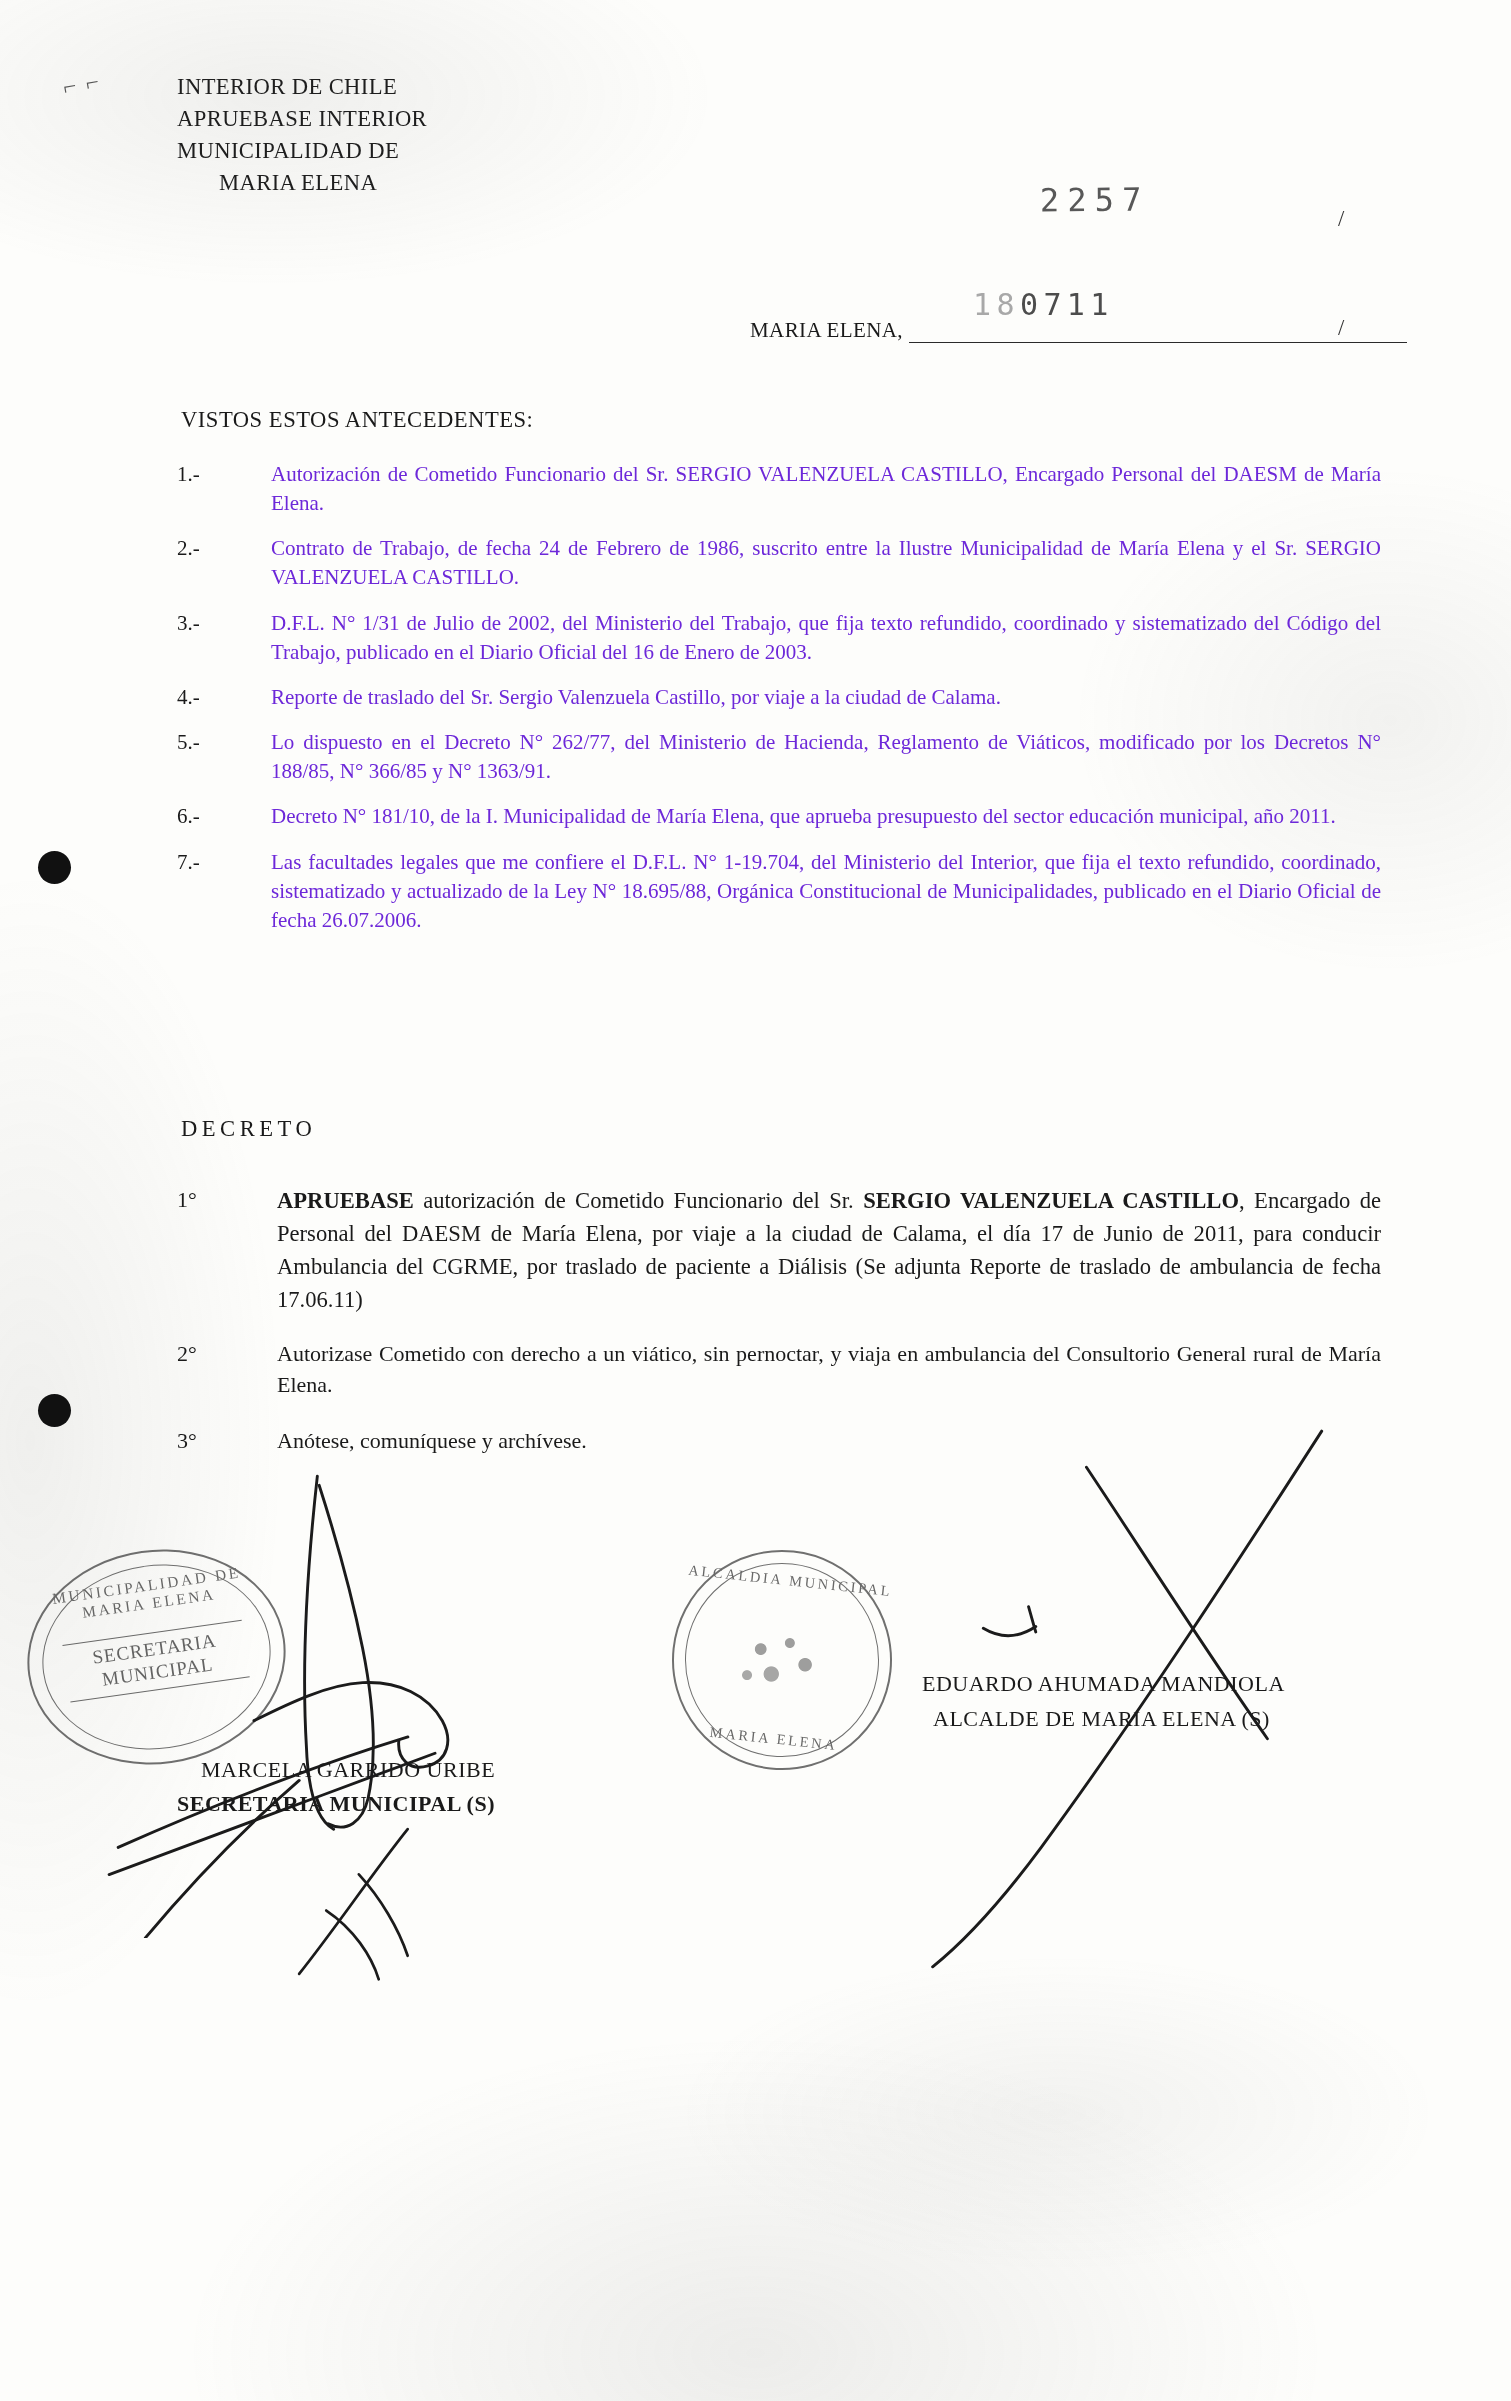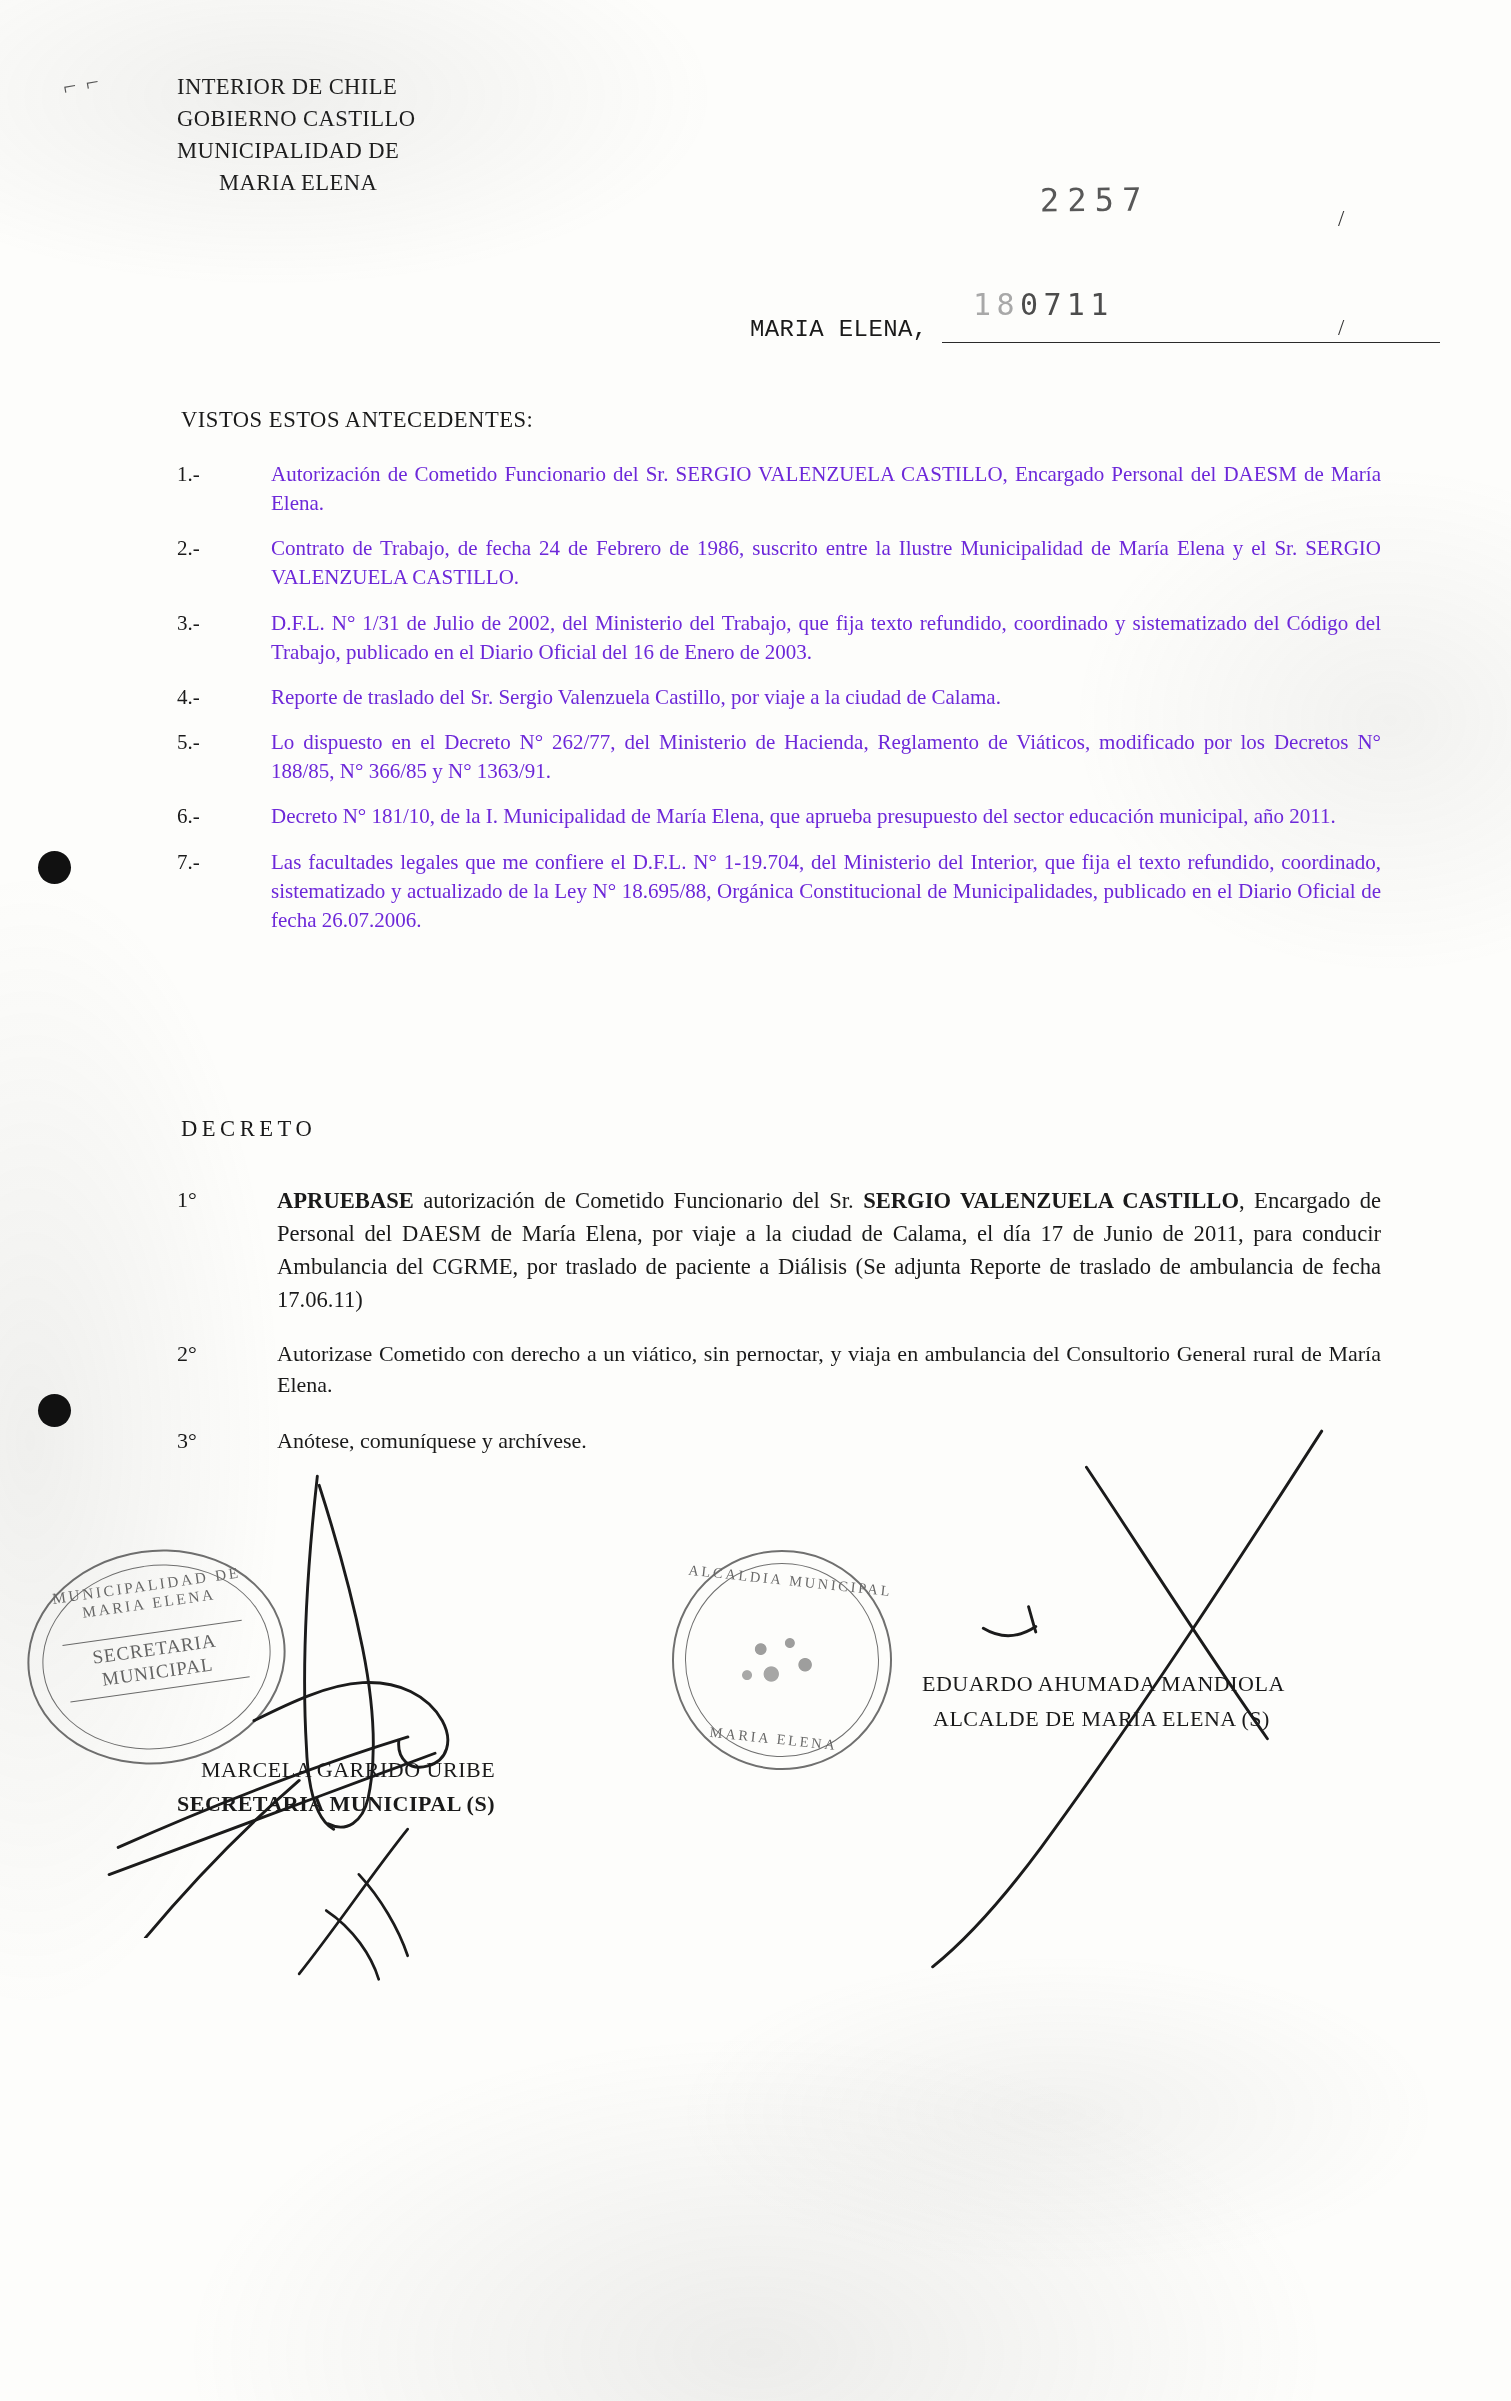--- a/index.html
+++ b/index.html
@@ -47,23 +47,22 @@
     position: absolute;
     left: 706px;
     top: 206px;
     font-size: 22.6px;
     letter-spacing: 0.4px;
   }
   .maria-elena-row {
     position: absolute;
     left: 750px;
     top: 315px;
-    font-size: 24px;
+    font-size: 21px;
     letter-spacing: 0.4px;
-    font-family: Liberation Mono, monospace;
   }
   .field-line {
     display: inline-block;
     border-bottom: 1.4px solid #2a2a2a;
     position: relative;
     vertical-align: bottom;
   }
   .stamp-number {
     position: absolute;
     font-family: "DejaVu Sans Mono", monospace;
@@ -274,21 +273,21 @@
 <body>
 
 <div id="page">
 
   <div id="scan-noise"></div>
 
   <div class="corner-mark">⌐ ⌐</div>
 
   <div class="header-block">
     <div>INTERIOR DE CHILE</div>
-    <div>GOBIERNO  CASTILLO</div>
+    <div>APRUEBASE  INTERIOR</div>
     <div>MUNICIPALIDAD DE</div>
     <div class="header-line-4">MARIA ELENA</div>
   </div>
 
   <div class="stamp-number" id="decreto-number">2257</div>
   <div class="slash-mark" style="left:1338px; top:206px;">/</div>
 
   <div class="maria-elena-row">
     <span>MARIA ELENA,</span>
     <span class="field-line" style="width: 498px; height: 27px;"></span>

